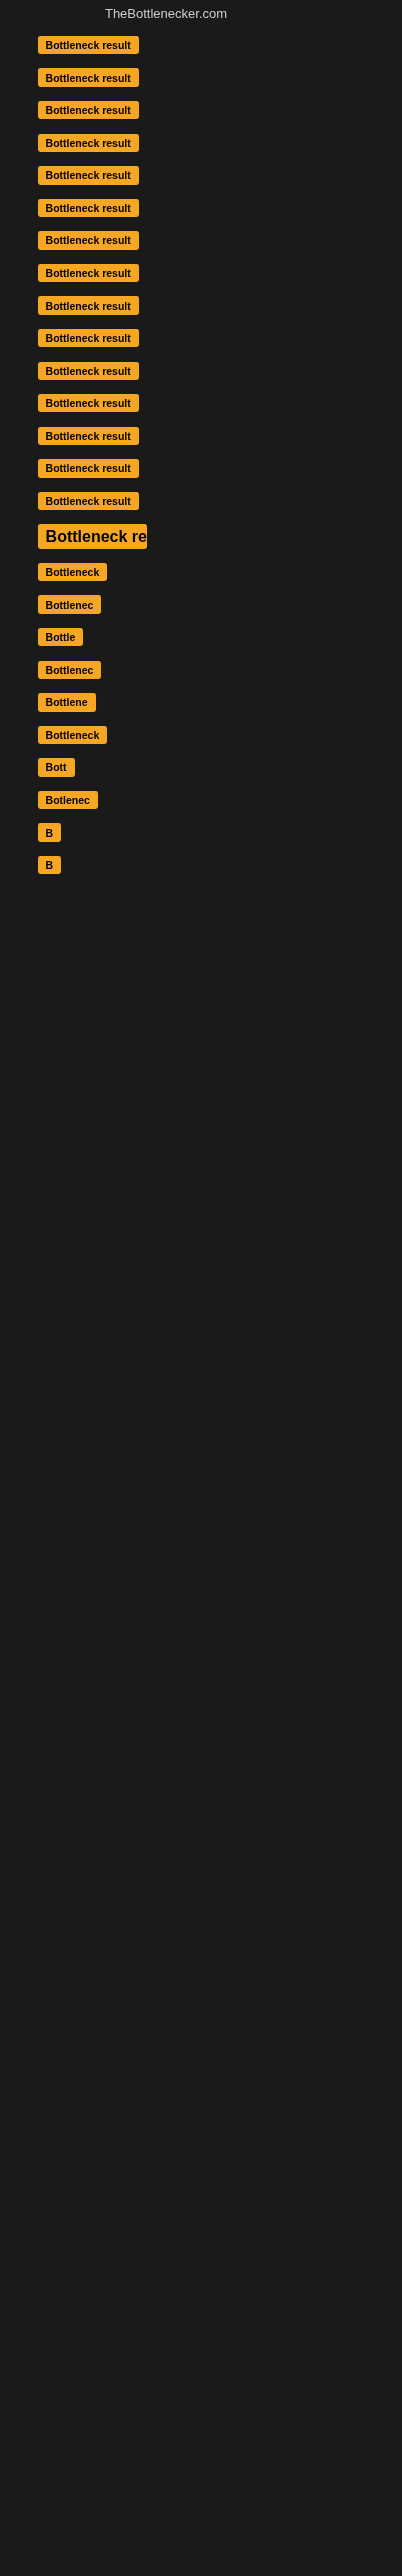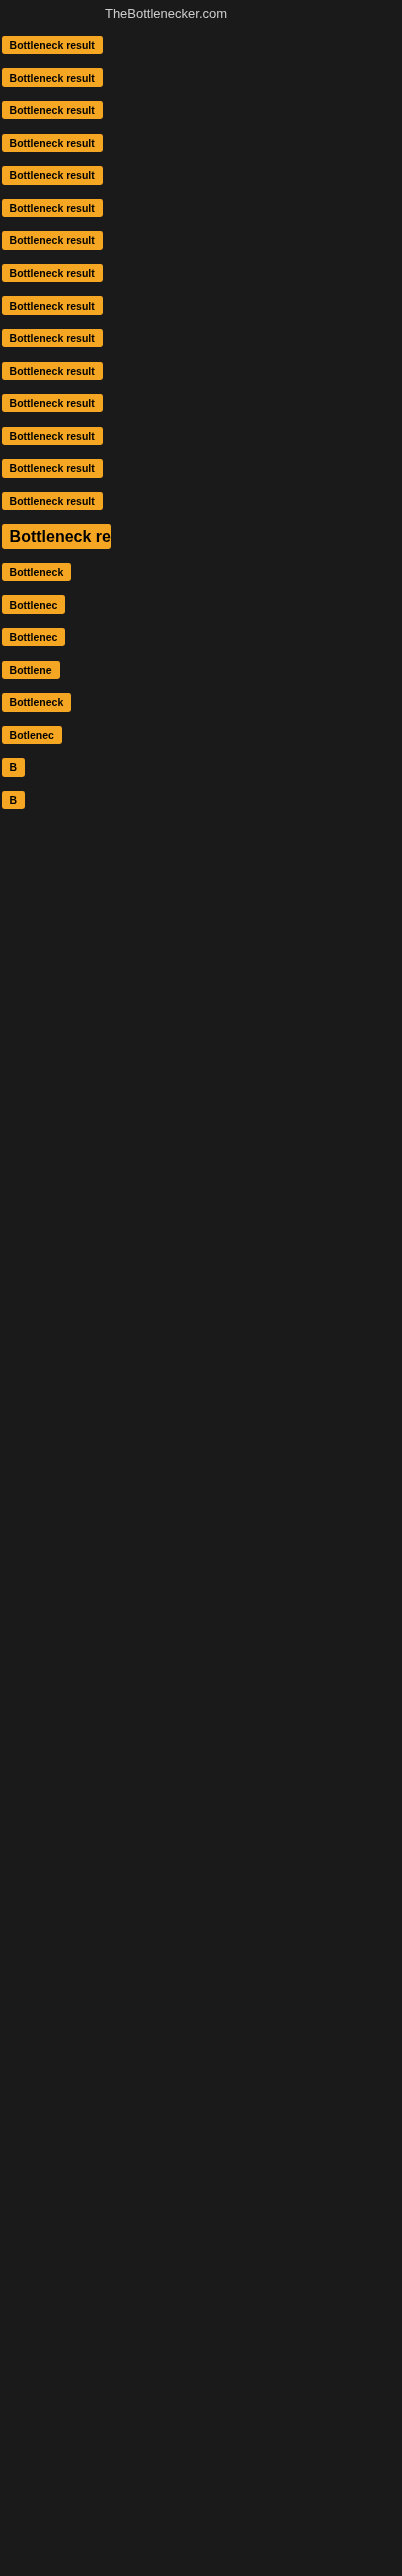--- a/index.html
+++ b/index.html
@@ -26,41 +26,43 @@
   </style>
 </head>
 <body>
 
 <div style="position: relative; width: 332px; min-height: 2576px;">
 
   <div class="site-header">
     <span>TheBottlenecker.com</span>
   </div>
 
-  <div id="items-list" style="position: relative;">
+  <div id="items-list" style="position: relative; margin-left: 36px;">
   <div style="padding: 4.8px 1.6px; margin-bottom: 1.6px;"><div style="display: inline-block; background-color: rgb(245, 166, 35); color: rgb(0, 0, 0); font-size: 10.5px; font-weight: bold; padding: 3.2px 8px; border-radius: 2.4px; white-space: nowrap; overflow: hidden; max-width: 121px;">Bottleneck result</div></div>
       <div style="padding: 4.8px 1.6px; margin-bottom: 1.6px;"><div style="display: inline-block; background-color: rgb(245, 166, 35); color: rgb(0, 0, 0); font-size: 10.5px; font-weight: bold; padding: 3.2px 8px; border-radius: 2.4px; white-space: nowrap; overflow: hidden; max-width: 121px;">Bottleneck result</div></div>
       <div style="padding: 4.8px 1.6px; margin-bottom: 1.6px;"><div style="display: inline-block; background-color: rgb(245, 166, 35); color: rgb(0, 0, 0); font-size: 10.5px; font-weight: bold; padding: 3.2px 8px; border-radius: 2.4px; white-space: nowrap; overflow: hidden; max-width: 121px;">Bottleneck result</div></div>
       <div style="padding: 4.8px 1.6px; margin-bottom: 1.6px;"><div style="display: inline-block; background-color: rgb(245, 166, 35); color: rgb(0, 0, 0); font-size: 10.5px; font-weight: bold; padding: 3.2px 8px; border-radius: 2.4px; white-space: nowrap; overflow: hidden; max-width: 121px;">Bottleneck result</div></div>
       <div style="padding: 4.8px 1.6px; margin-bottom: 1.6px;"><div style="display: inline-block; background-color: rgb(245, 166, 35); color: rgb(0, 0, 0); font-size: 10.5px; font-weight: bold; padding: 3.2px 8px; border-radius: 2.4px; white-space: nowrap; overflow: hidden; max-width: 121px;">Bottleneck result</div></div>
       <div style="padding: 4.8px 1.6px; margin-bottom: 1.6px;"><div style="display: inline-block; background-color: rgb(245, 166, 35); color: rgb(0, 0, 0); font-size: 10.5px; font-weight: bold; padding: 3.2px 8px; border-radius: 2.4px; white-space: nowrap; overflow: hidden; max-width: 121px;">Bottleneck result</div></div>
       <div style="padding: 4.8px 1.6px; margin-bottom: 1.6px;"><div style="display: inline-block; background-color: rgb(245, 166, 35); color: rgb(0, 0, 0); font-size: 10.5px; font-weight: bold; padding: 3.2px 8px; border-radius: 2.4px; white-space: nowrap; overflow: hidden; max-width: 121px;">Bottleneck result</div></div>
       <div style="padding: 4.8px 1.6px; margin-bottom: 1.6px;"><div style="display: inline-block; background-color: rgb(245, 166, 35); color: rgb(0, 0, 0); font-size: 10.5px; font-weight: bold; padding: 3.2px 8px; border-radius: 2.4px; white-space: nowrap; overflow: hidden; max-width: 121px;">Bottleneck result</div></div>
       <div style="padding: 4.8px 1.6px; margin-bottom: 1.6px;"><div style="display: inline-block; background-color: rgb(245, 166, 35); color: rgb(0, 0, 0); font-size: 10.5px; font-weight: bold; padding: 3.2px 8px; border-radius: 2.4px; white-space: nowrap; overflow: hidden; max-width: 121px;">Bottleneck result</div></div>
       <div style="padding: 4.8px 1.6px; margin-bottom: 1.6px;"><div style="display: inline-block; background-color: rgb(245, 166, 35); color: rgb(0, 0, 0); font-size: 10.5px; font-weight: bold; padding: 3.2px 8px; border-radius: 2.4px; white-space: nowrap; overflow: hidden; max-width: 121px;">Bottleneck result</div></div>
       <div style="padding: 4.8px 1.6px; margin-bottom: 1.6px;"><div style="display: inline-block; background-color: rgb(245, 166, 35); color: rgb(0, 0, 0); font-size: 10.5px; font-weight: bold; padding: 3.2px 8px; border-radius: 2.4px; white-space: nowrap; overflow: hidden; max-width: 121px;">Bottleneck result</div></div>
       <div style="padding: 4.8px 1.6px; margin-bottom: 1.6px;"><div style="display: inline-block; background-color: rgb(245, 166, 35); color: rgb(0, 0, 0); font-size: 10.5px; font-weight: bold; padding: 3.2px 8px; border-radius: 2.4px; white-space: nowrap; overflow: hidden; max-width: 121px;">Bottleneck result</div></div>
       <div style="padding: 4.8px 1.6px; margin-bottom: 1.6px;"><div style="display: inline-block; background-color: rgb(245, 166, 35); color: rgb(0, 0, 0); font-size: 10.5px; font-weight: bold; padding: 3.2px 8px; border-radius: 2.4px; white-space: nowrap; overflow: hidden; max-width: 121px;">Bottleneck result</div></div>
       <div style="padding: 4.8px 1.6px; margin-bottom: 1.6px;"><div style="display: inline-block; background-color: rgb(245, 166, 35); color: rgb(0, 0, 0); font-size: 10.5px; font-weight: bold; padding: 3.2px 8px; border-radius: 2.4px; white-space: nowrap; overflow: hidden; max-width: 121px;">Bottleneck result</div></div>
       <div style="padding: 4.8px 1.6px; margin-bottom: 1.6px;"><div style="display: inline-block; background-color: rgb(245, 166, 35); color: rgb(0, 0, 0); font-size: 10.5px; font-weight: bold; padding: 3.2px 8px; border-radius: 2.4px; white-space: nowrap; overflow: hidden; max-width: 121px;">Bottleneck result</div></div>
       <div style="padding: 4.8px 1.6px; margin-bottom: 1.6px;"><div style="display: inline-block; background-color: rgb(245, 166, 35); color: rgb(0, 0, 0); font-size: 16px; font-weight: bold; padding: 3.2px 8px; border-radius: 2.4px; white-space: nowrap; overflow: hidden; max-width: 109px;">Bottleneck resu</div></div>
       <div style="padding: 4.8px 1.6px; margin-bottom: 1.6px;"><div style="display: inline-block; background-color: rgb(245, 166, 35); color: rgb(0, 0, 0); font-size: 10.5px; font-weight: bold; padding: 3.2px 8px; border-radius: 2.4px; white-space: nowrap; overflow: hidden; max-width: 81px;">Bottleneck</div></div>
       <div style="padding: 4.8px 1.6px; margin-bottom: 1.6px;"><div style="display: inline-block; background-color: rgb(245, 166, 35); color: rgb(0, 0, 0); font-size: 10.5px; font-weight: bold; padding: 3.2px 8px; border-radius: 2.4px; white-space: nowrap; overflow: hidden; max-width: 76px;">Bottlenec</div></div>
+      <div style="padding: 4.8px 1.6px; margin-bottom: 1.6px;"><div style="display: inline-block; background-color: rgb(245, 166, 35); color: rgb(0, 0, 0); font-size: 10.5px; font-weight: bold; padding: 3.2px 8px; border-radius: 2.4px; white-space: nowrap; overflow: hidden; max-width: 58px;">Bottle</div></div>
       <div style="padding: 4.8px 1.6px; margin-bottom: 1.6px;"><div style="display: inline-block; background-color: rgb(245, 166, 35); color: rgb(0, 0, 0); font-size: 10.5px; font-weight: bold; padding: 3.2px 8px; border-radius: 2.4px; white-space: nowrap; overflow: hidden; max-width: 76px;">Bottlenec</div></div>
       <div style="padding: 4.8px 1.6px; margin-bottom: 1.6px;"><div style="display: inline-block; background-color: rgb(245, 166, 35); color: rgb(0, 0, 0); font-size: 10.5px; font-weight: bold; padding: 3.2px 8px; border-radius: 2.4px; white-space: nowrap; overflow: hidden; max-width: 71px; text-align: center;">Bottlene</div></div>
       <div style="padding: 4.8px 1.6px; margin-bottom: 1.6px;"><div style="display: inline-block; background-color: rgb(245, 166, 35); color: rgb(0, 0, 0); font-size: 10.5px; font-weight: bold; padding: 3.2px 8px; border-radius: 2.4px; white-space: nowrap; overflow: hidden; max-width: 81px;">Bottleneck</div></div>
+      <div style="padding: 4.8px 1.6px; margin-bottom: 1.6px;"><div style="display: inline-block; background-color: rgb(245, 166, 35); color: rgb(0, 0, 0); font-size: 10.5px; font-weight: bold; padding: 3.2px 8px; border-radius: 2.4px; white-space: nowrap; overflow: hidden; max-width: 52px;">Bott</div></div>
       <div style="padding: 4.8px 1.6px; margin-bottom: 1.6px;"><div style="display: inline-block; background-color: rgb(245, 166, 35); color: rgb(0, 0, 0); font-size: 10.5px; font-weight: bold; padding: 3.2px 8px; border-radius: 2.4px; white-space: nowrap; overflow: hidden; max-width: 71px;">Botlenec</div></div>
       <div style="padding: 4.8px 1.6px; margin-bottom: 1.6px;"><div style="display: inline-block; background-color: rgb(245, 166, 35); color: rgb(0, 0, 0); font-size: 10.5px; font-weight: bold; padding: 3.2px 8px; border-radius: 2.4px; white-space: nowrap; overflow: hidden; max-width: 29px;">B</div></div>
       <div style="padding: 4.8px 1.6px; margin-bottom: 1.6px;"><div style="display: inline-block; background-color: rgb(245, 166, 35); color: rgb(0, 0, 0); font-size: 10.5px; font-weight: bold; padding: 3.2px 8px; border-radius: 2.4px; white-space: nowrap; overflow: hidden; max-width: 29px;">B</div></div>
     </div>
 
 </div>
 
 
 </body></html>

